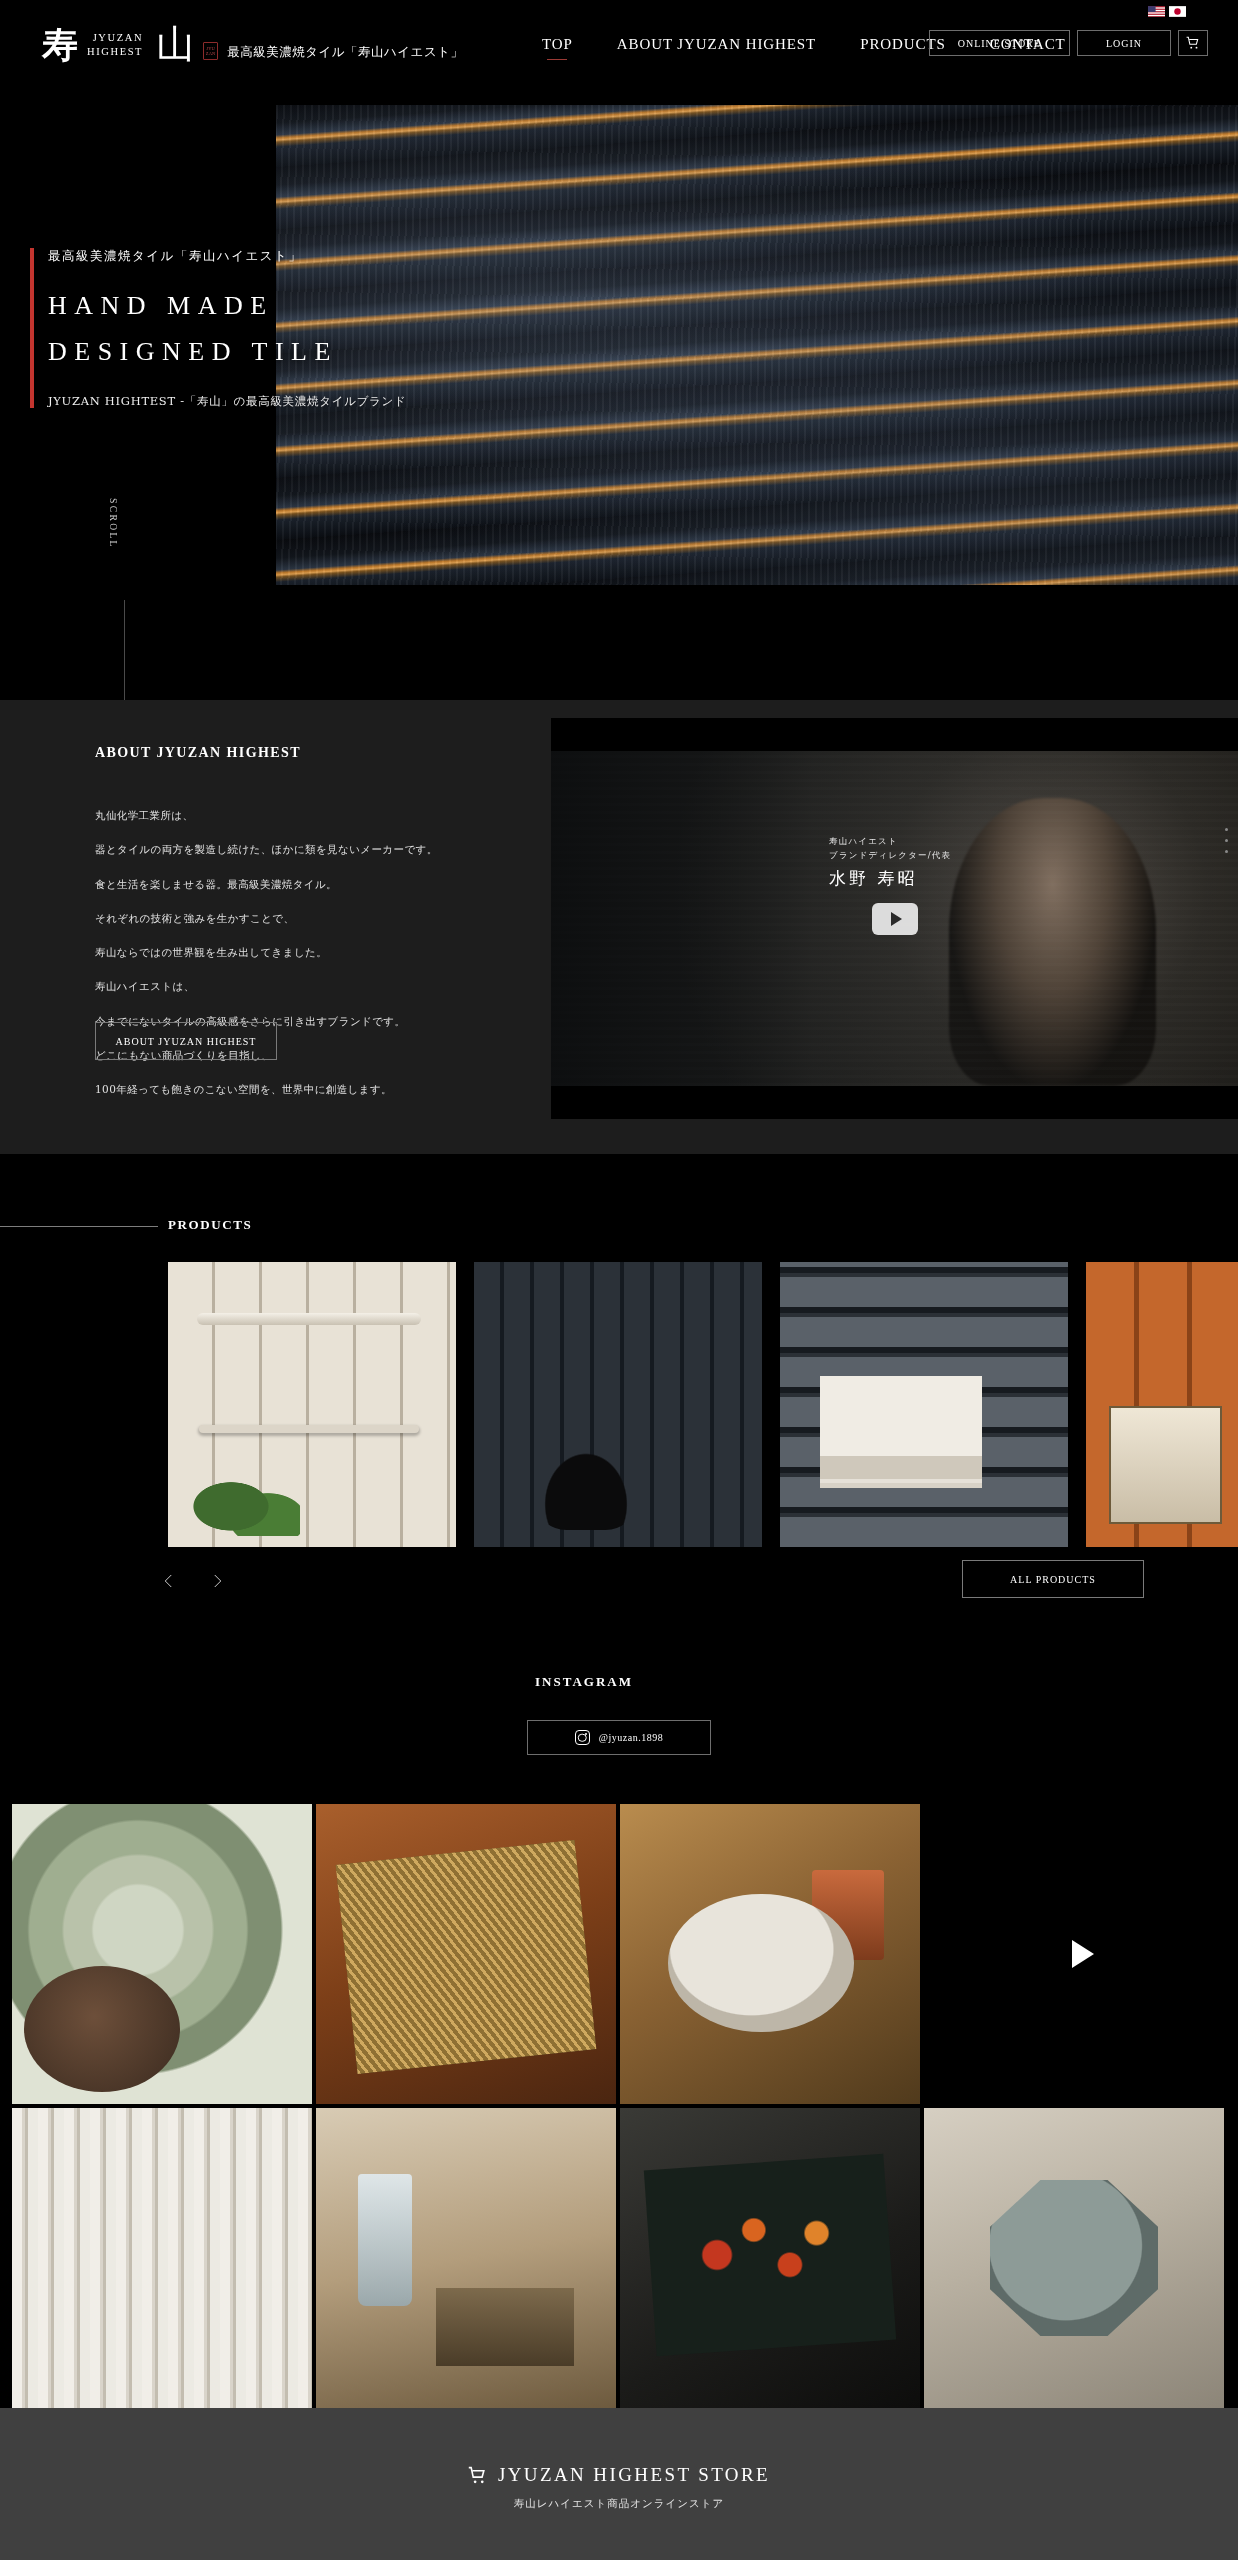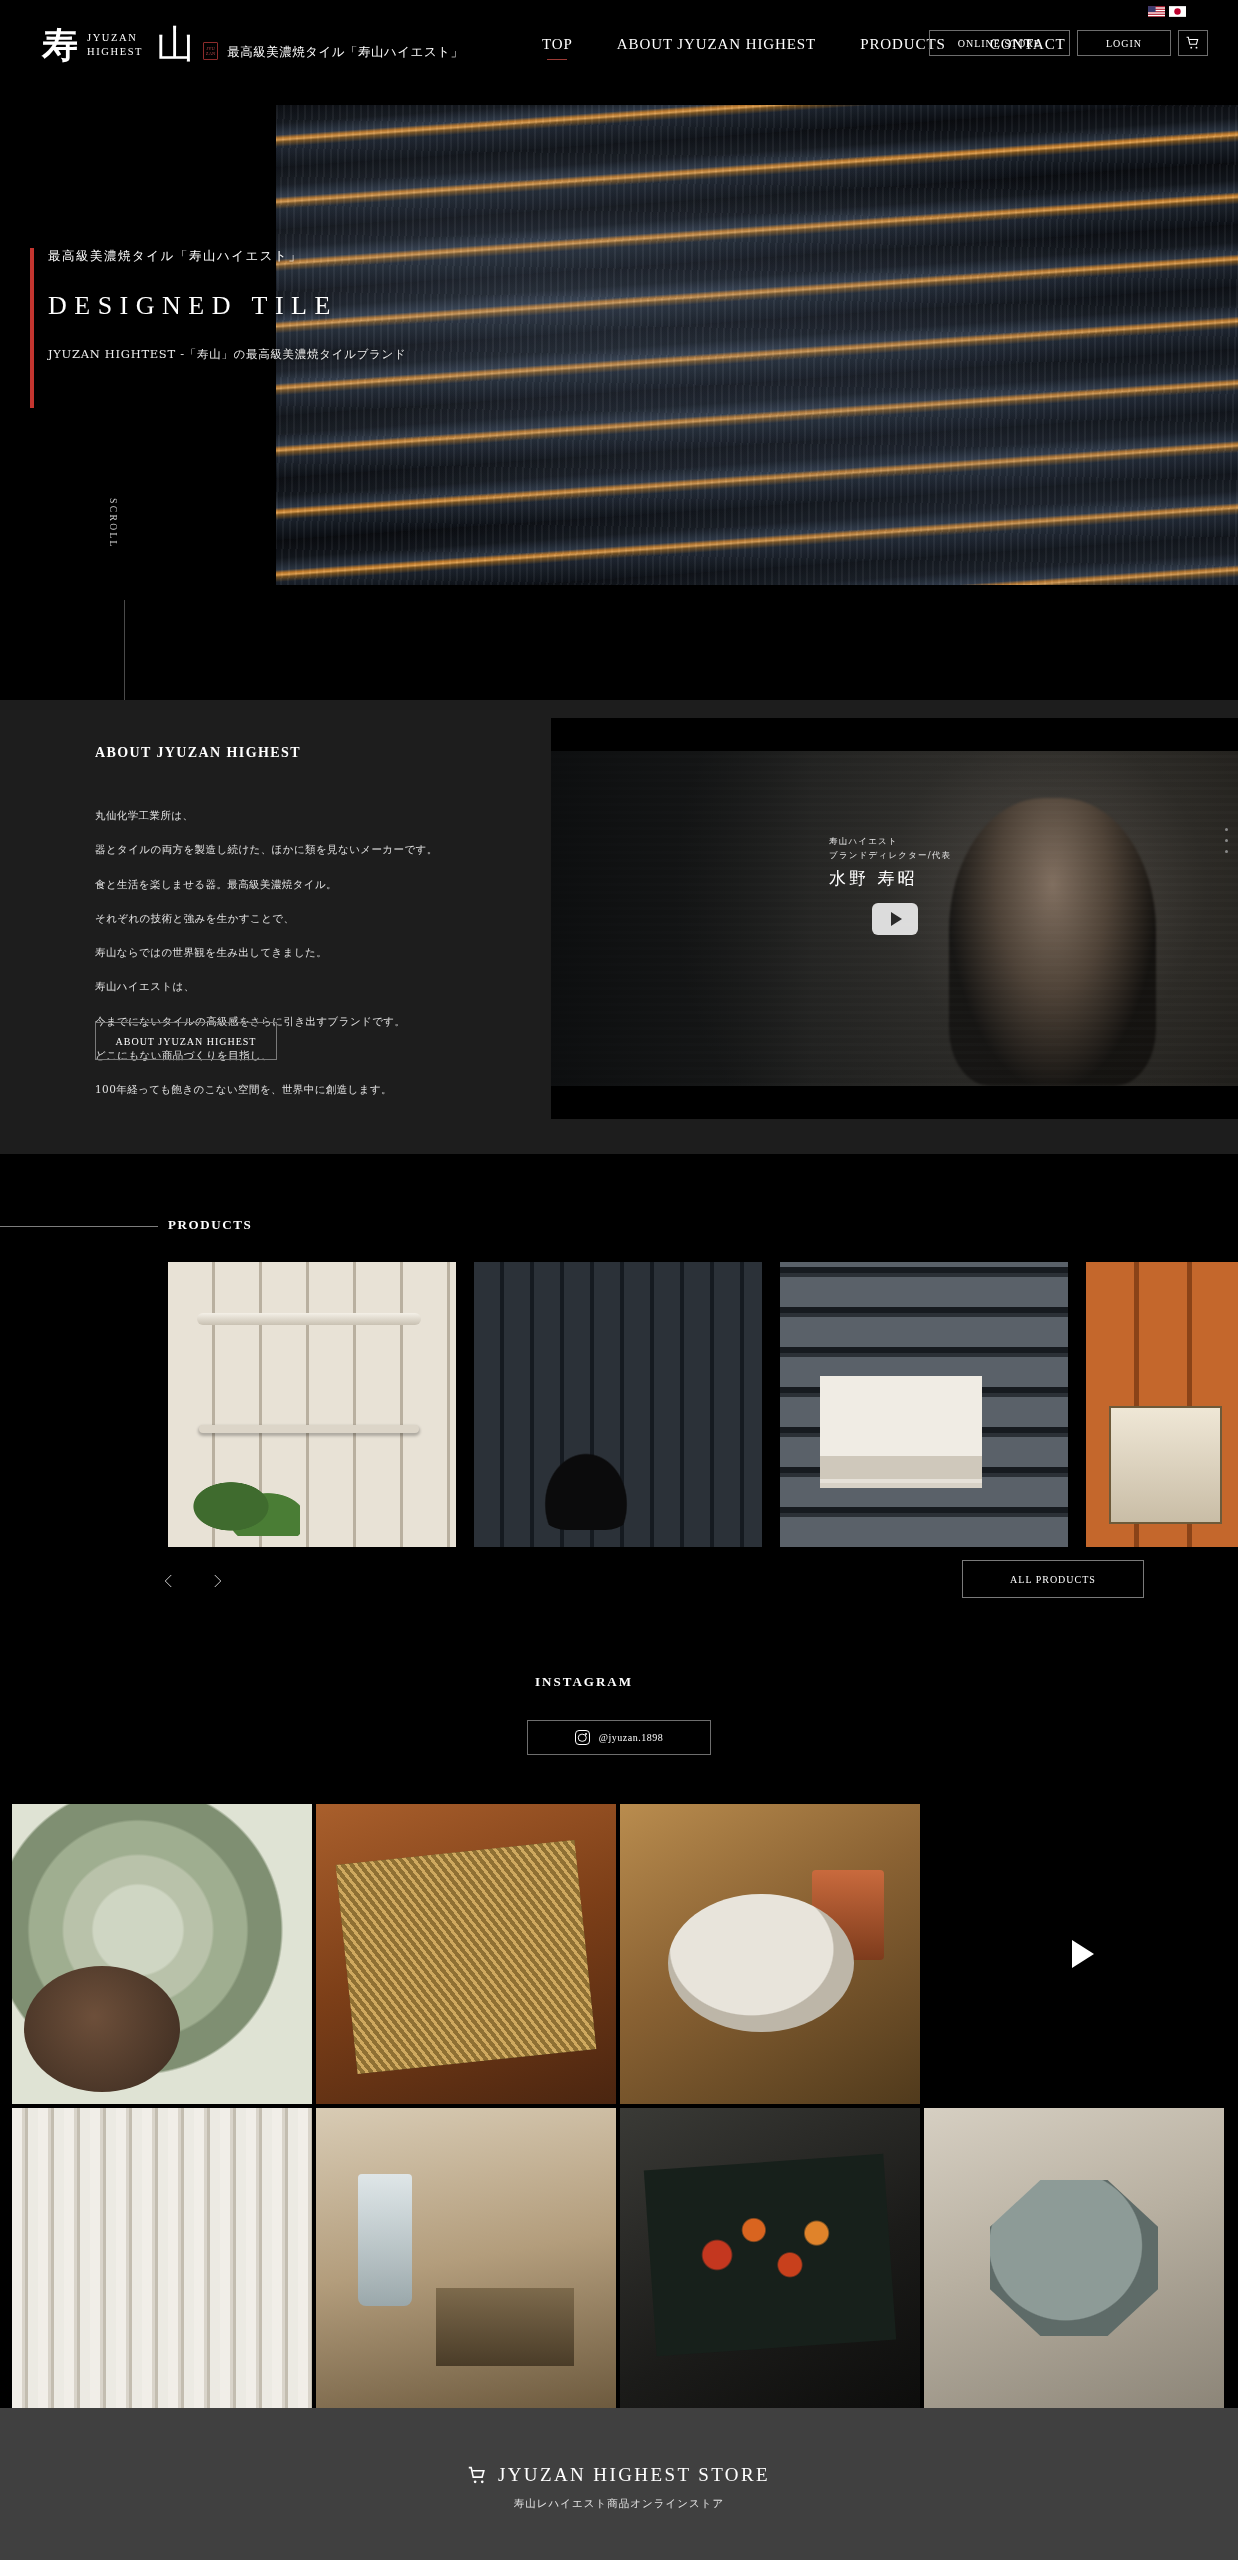--- a/index.html
+++ b/index.html
@@ -24,21 +24,21 @@
   }
   .flag { width: 17px; height: 11px; display: block; border: 0; }
   .brand {
     position: absolute; left: 42px; top: 26px;
     display: flex; align-items: flex-end; gap: 9px;
   }
   .kanji-ju {
     font-size: 36px; line-height: 1; color: #fff;
     font-family: "DejaVu Serif", serif; font-weight: 700; letter-spacing: 0;
   }
-  .brand-en { line-height: 1.35; padding-bottom: 3px; }
+  .brand-en { line-height: 1.35; padding-bottom: 3px; text-align: right; }
   .brand-en div {
     font-size: 10.5px; letter-spacing: 1.6px; color: #fff; white-space: nowrap;
   }
   .kanji-yama {
     font-size: 38px; line-height: 0.95; color: #fff;
     font-family: "DejaVu Serif", serif; font-weight: 400; margin-left: 4px;
   }
   .brand-seal {
     width: 15px; height: 18px; border: 1px solid #8d2b2b; border-radius: 1px;
     display: flex; flex-direction: column; align-items: center; justify-content: center;
@@ -366,20 +366,21 @@
   </div>
 </div>
 
 <section class="hero">
   <div class="hero-img"></div>
 
   <div class="hero-copy">
     <div class="hero-bar"></div>
     <div class="hero-inner">
       <div class="hero-kicker">最高級美濃焼タイル「寿山ハイエスト」</div>
+      <div class="hero-title">HAND MADE</div>
       <div class="hero-title">DESIGNED TILE</div>
       <div class="hero-sub">JYUZAN HIGHTEST -「寿山」の最高級美濃焼タイルブランド</div>
     </div>
   </div>
 
   <div class="scroll-wrap">
     <div class="scroll-txt">SCROLL</div>
   </div>
   <div class="scroll-line"></div>
 </section>

